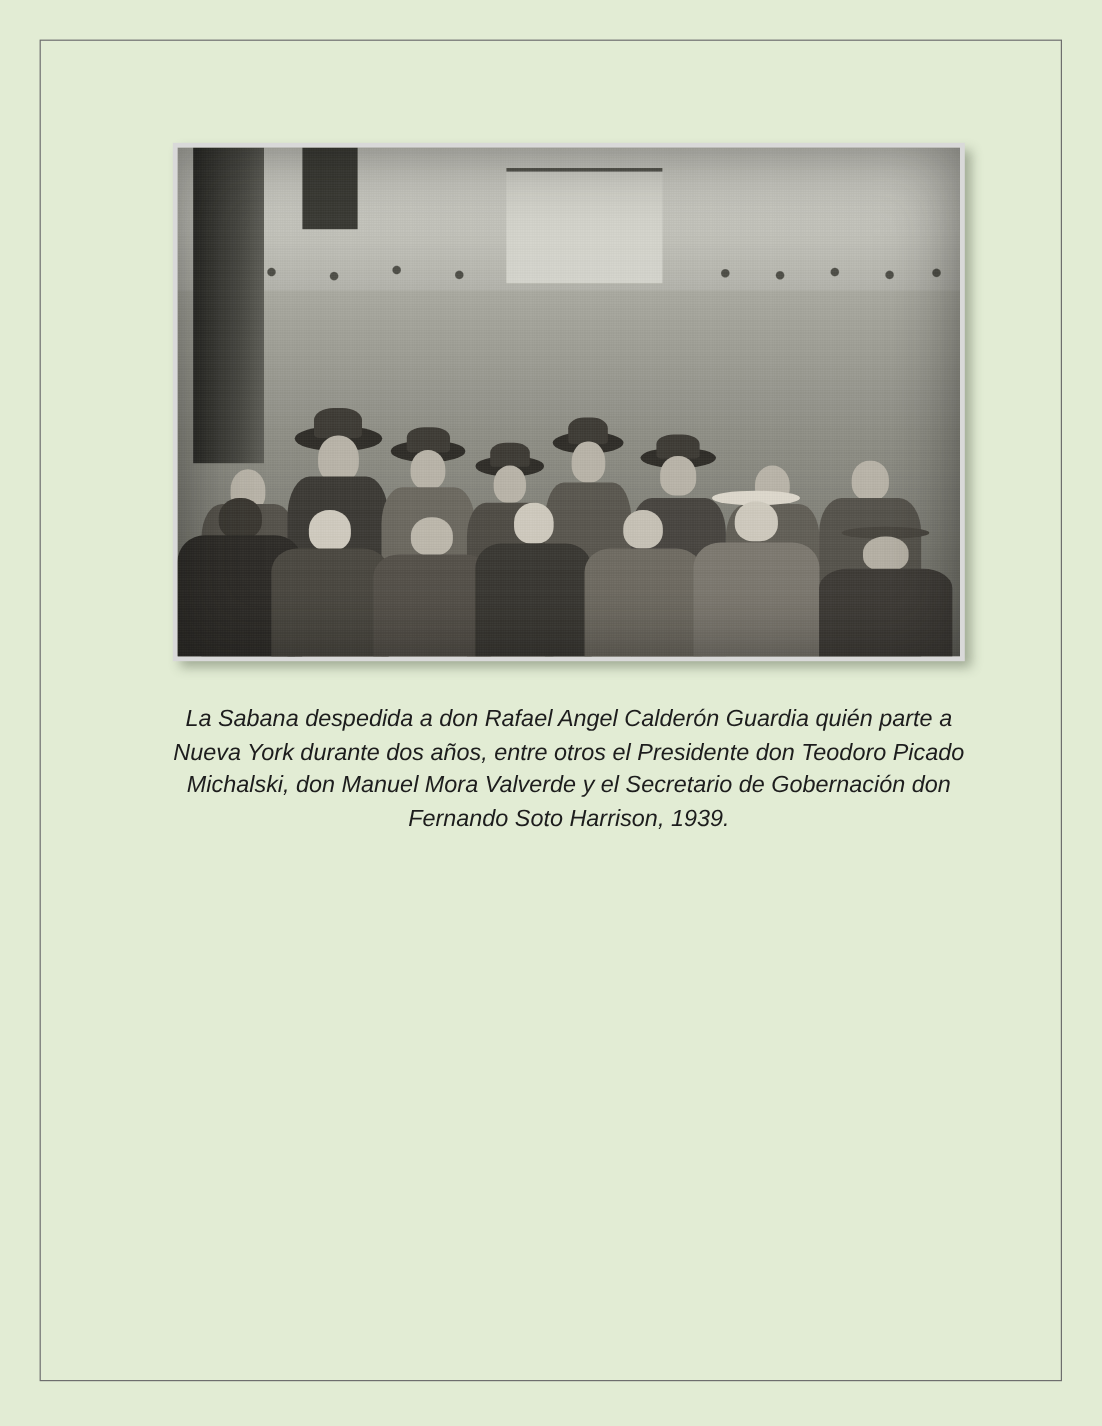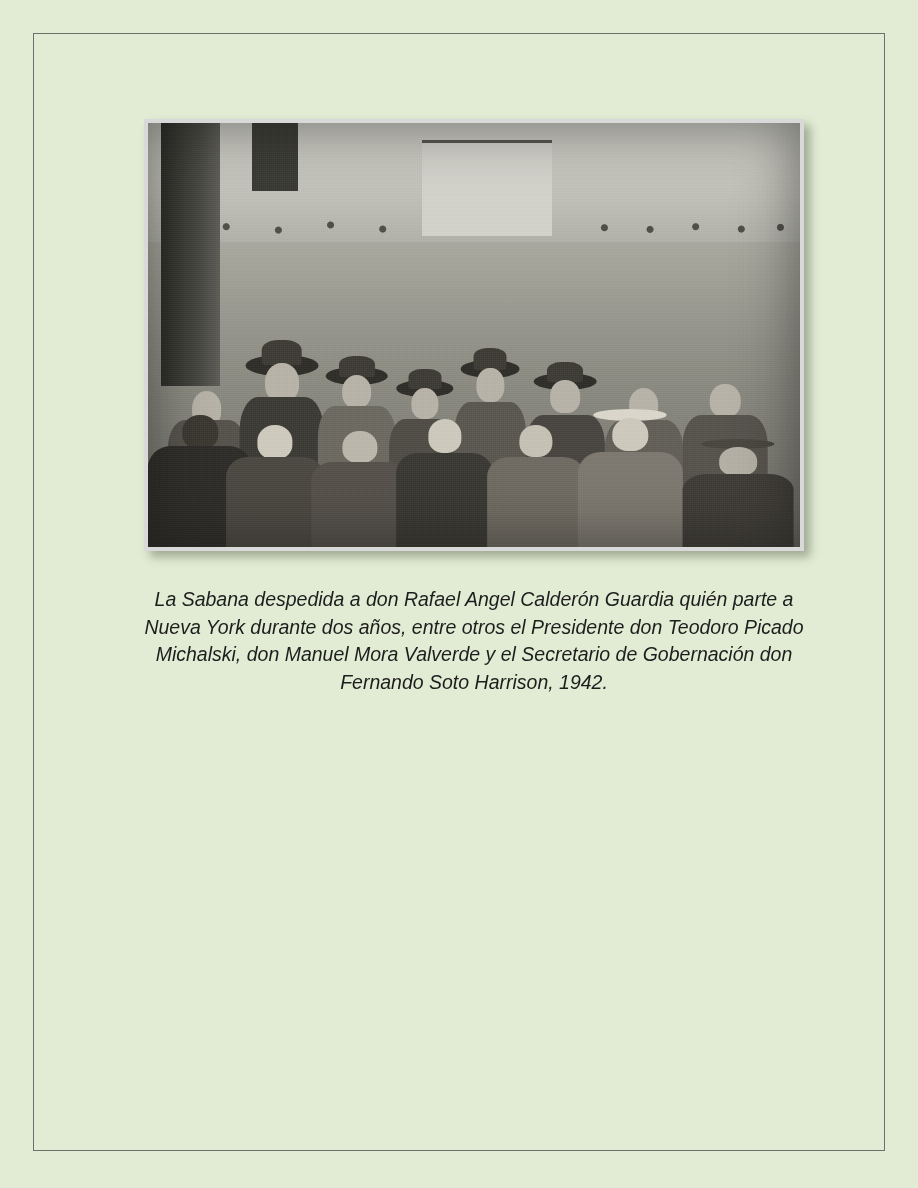--- a/index.html
+++ b/index.html
@@ -253,15 +253,15 @@
           <div class="head" style="width:34%;height:26%;top:9%;background:#b6b1a5;"></div>
           <div class="body" style="width:100%;height:66%;background:#3f3c37;"></div>
         </div>
       </div>
 
       <div class="grain"></div>
       <div class="vignette"></div>
     </div>
   </div>
 
-  <div class="caption">La Sabana despedida a don Rafael Angel Calderón Guardia quién parte a Nueva York durante dos años, entre otros el Presidente don Teodoro Picado Michalski, don Manuel Mora Valverde y el Secretario de Gobernación don Fernando Soto Harrison, 1942.</div>
+  <div class="caption">La Sabana despedida a don Rafael Angel Calderón Guardia quién parte a Nueva York durante dos años, entre otros el Presidente don Teodoro Picado Michalski, don Manuel Mora Valverde y el Secretario de Gobernación don Fernando Soto Harrison, 1939.</div>
 
 </div>
 
 </body></html>

